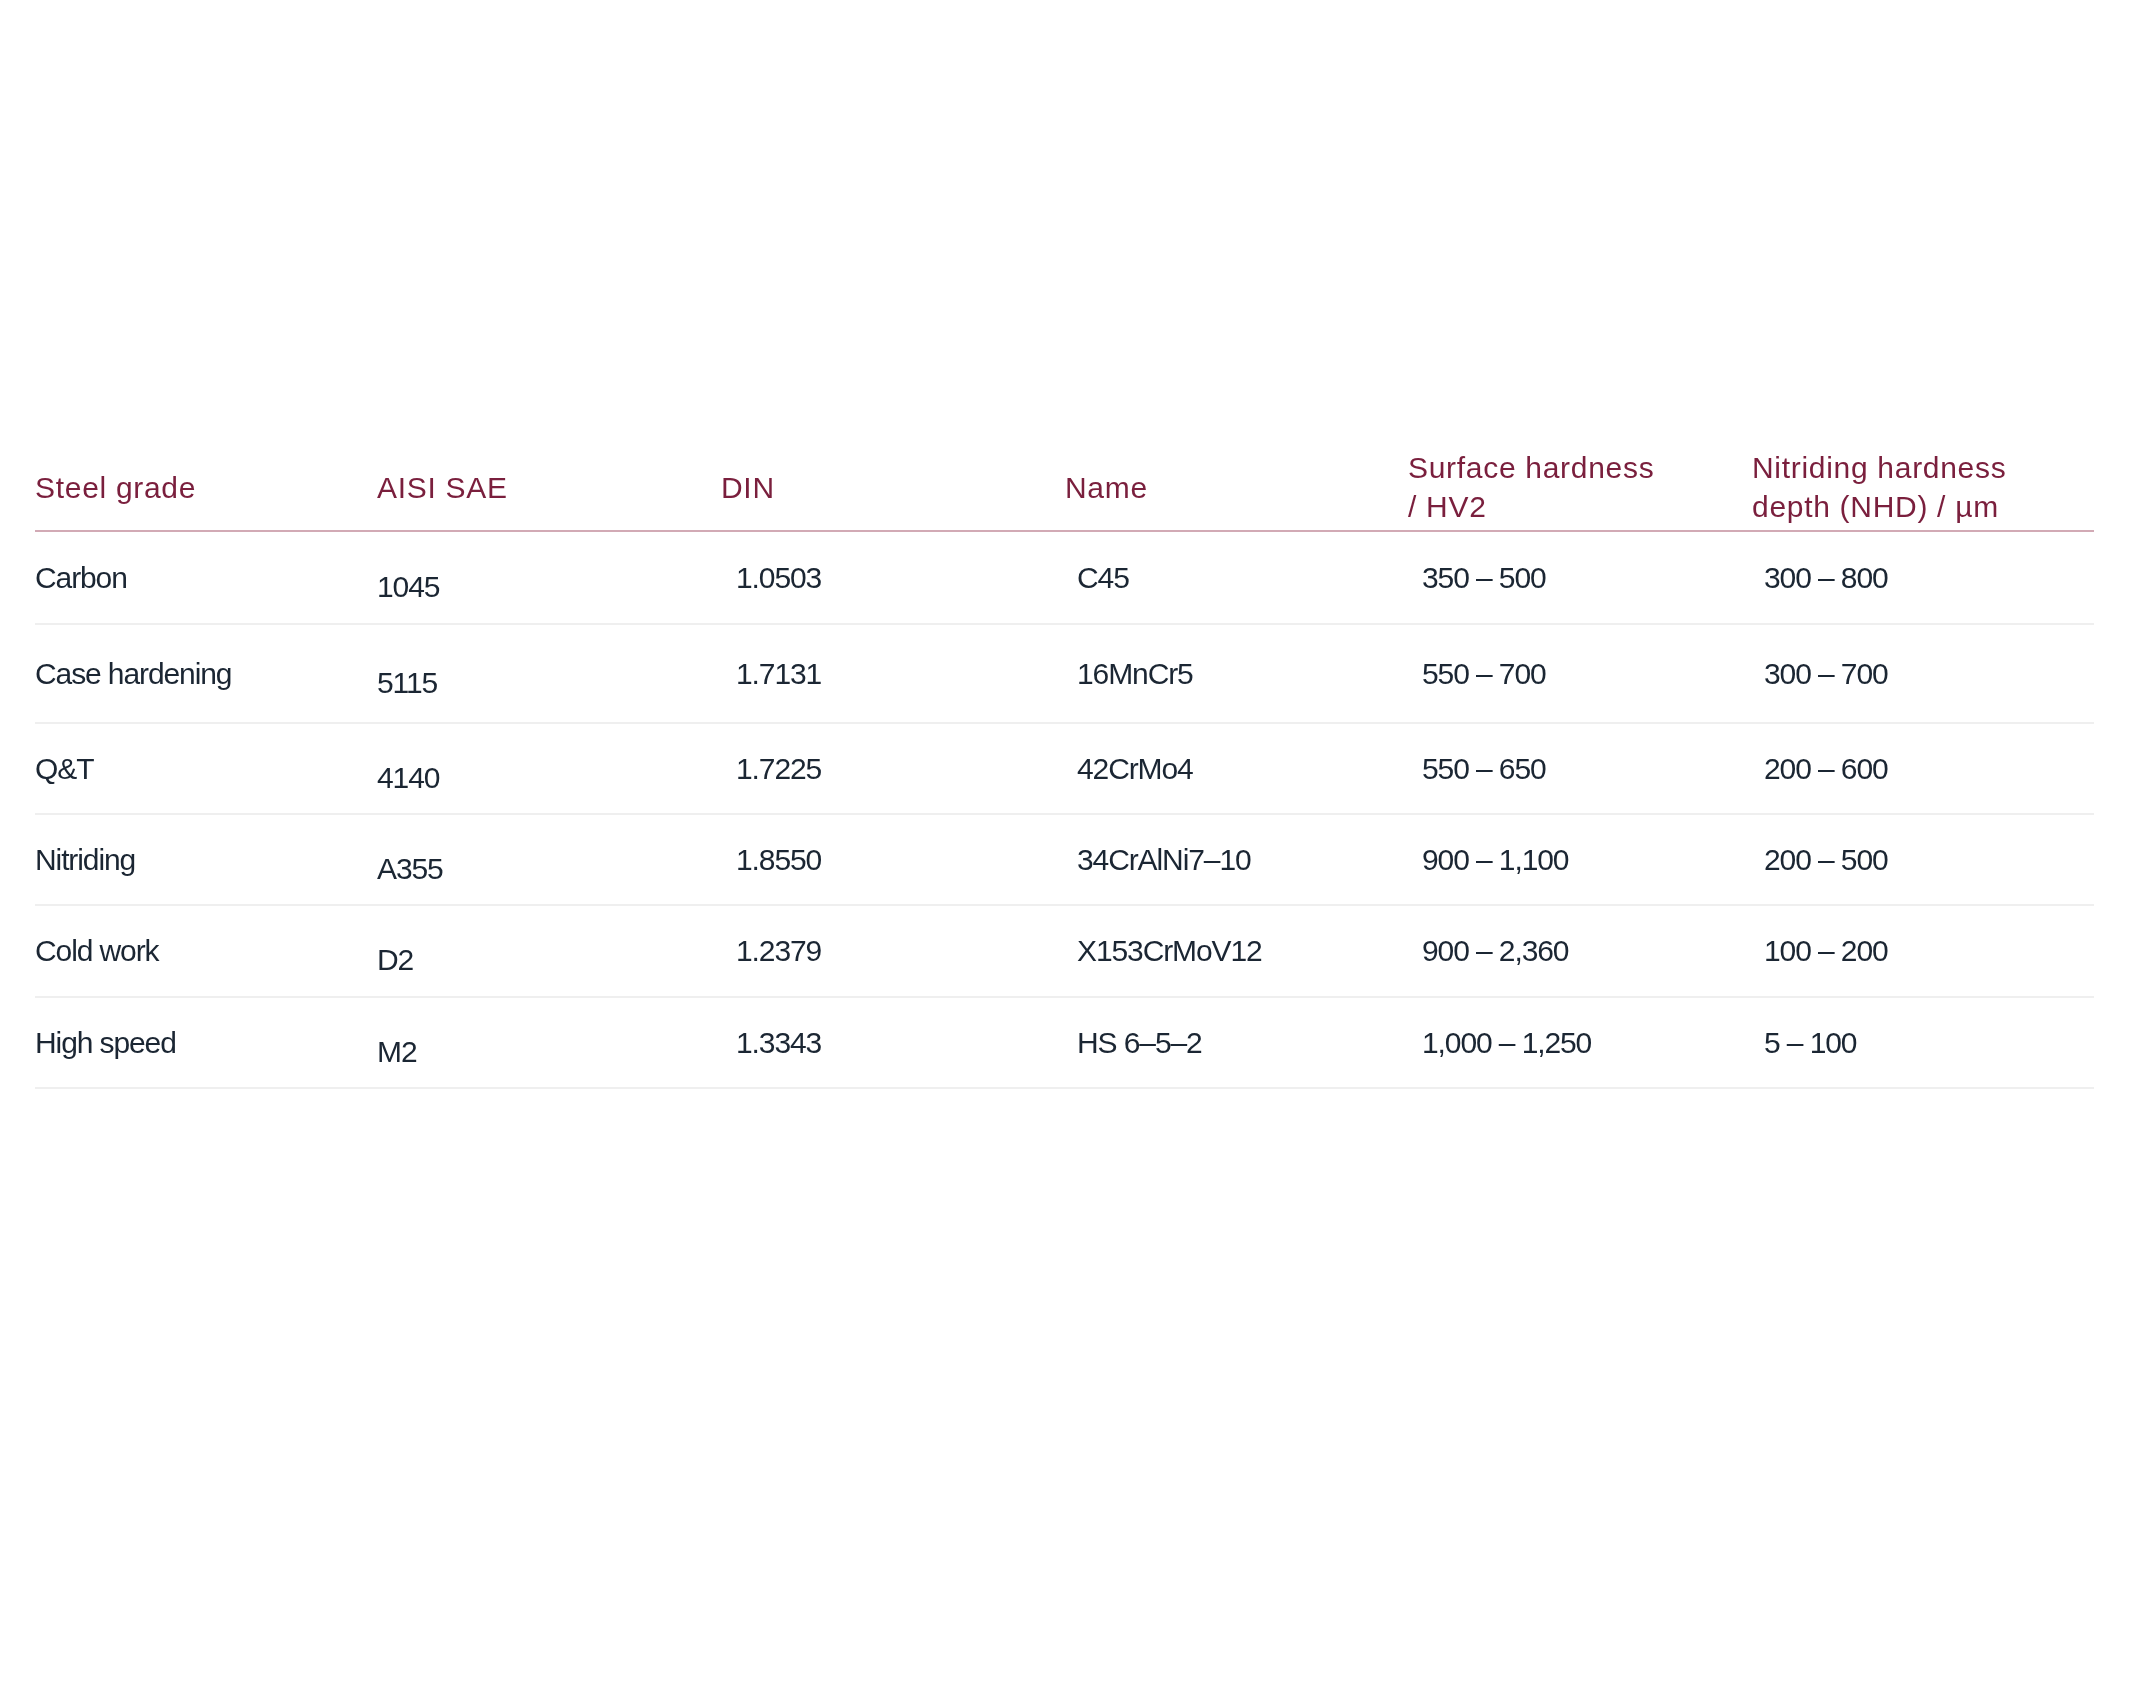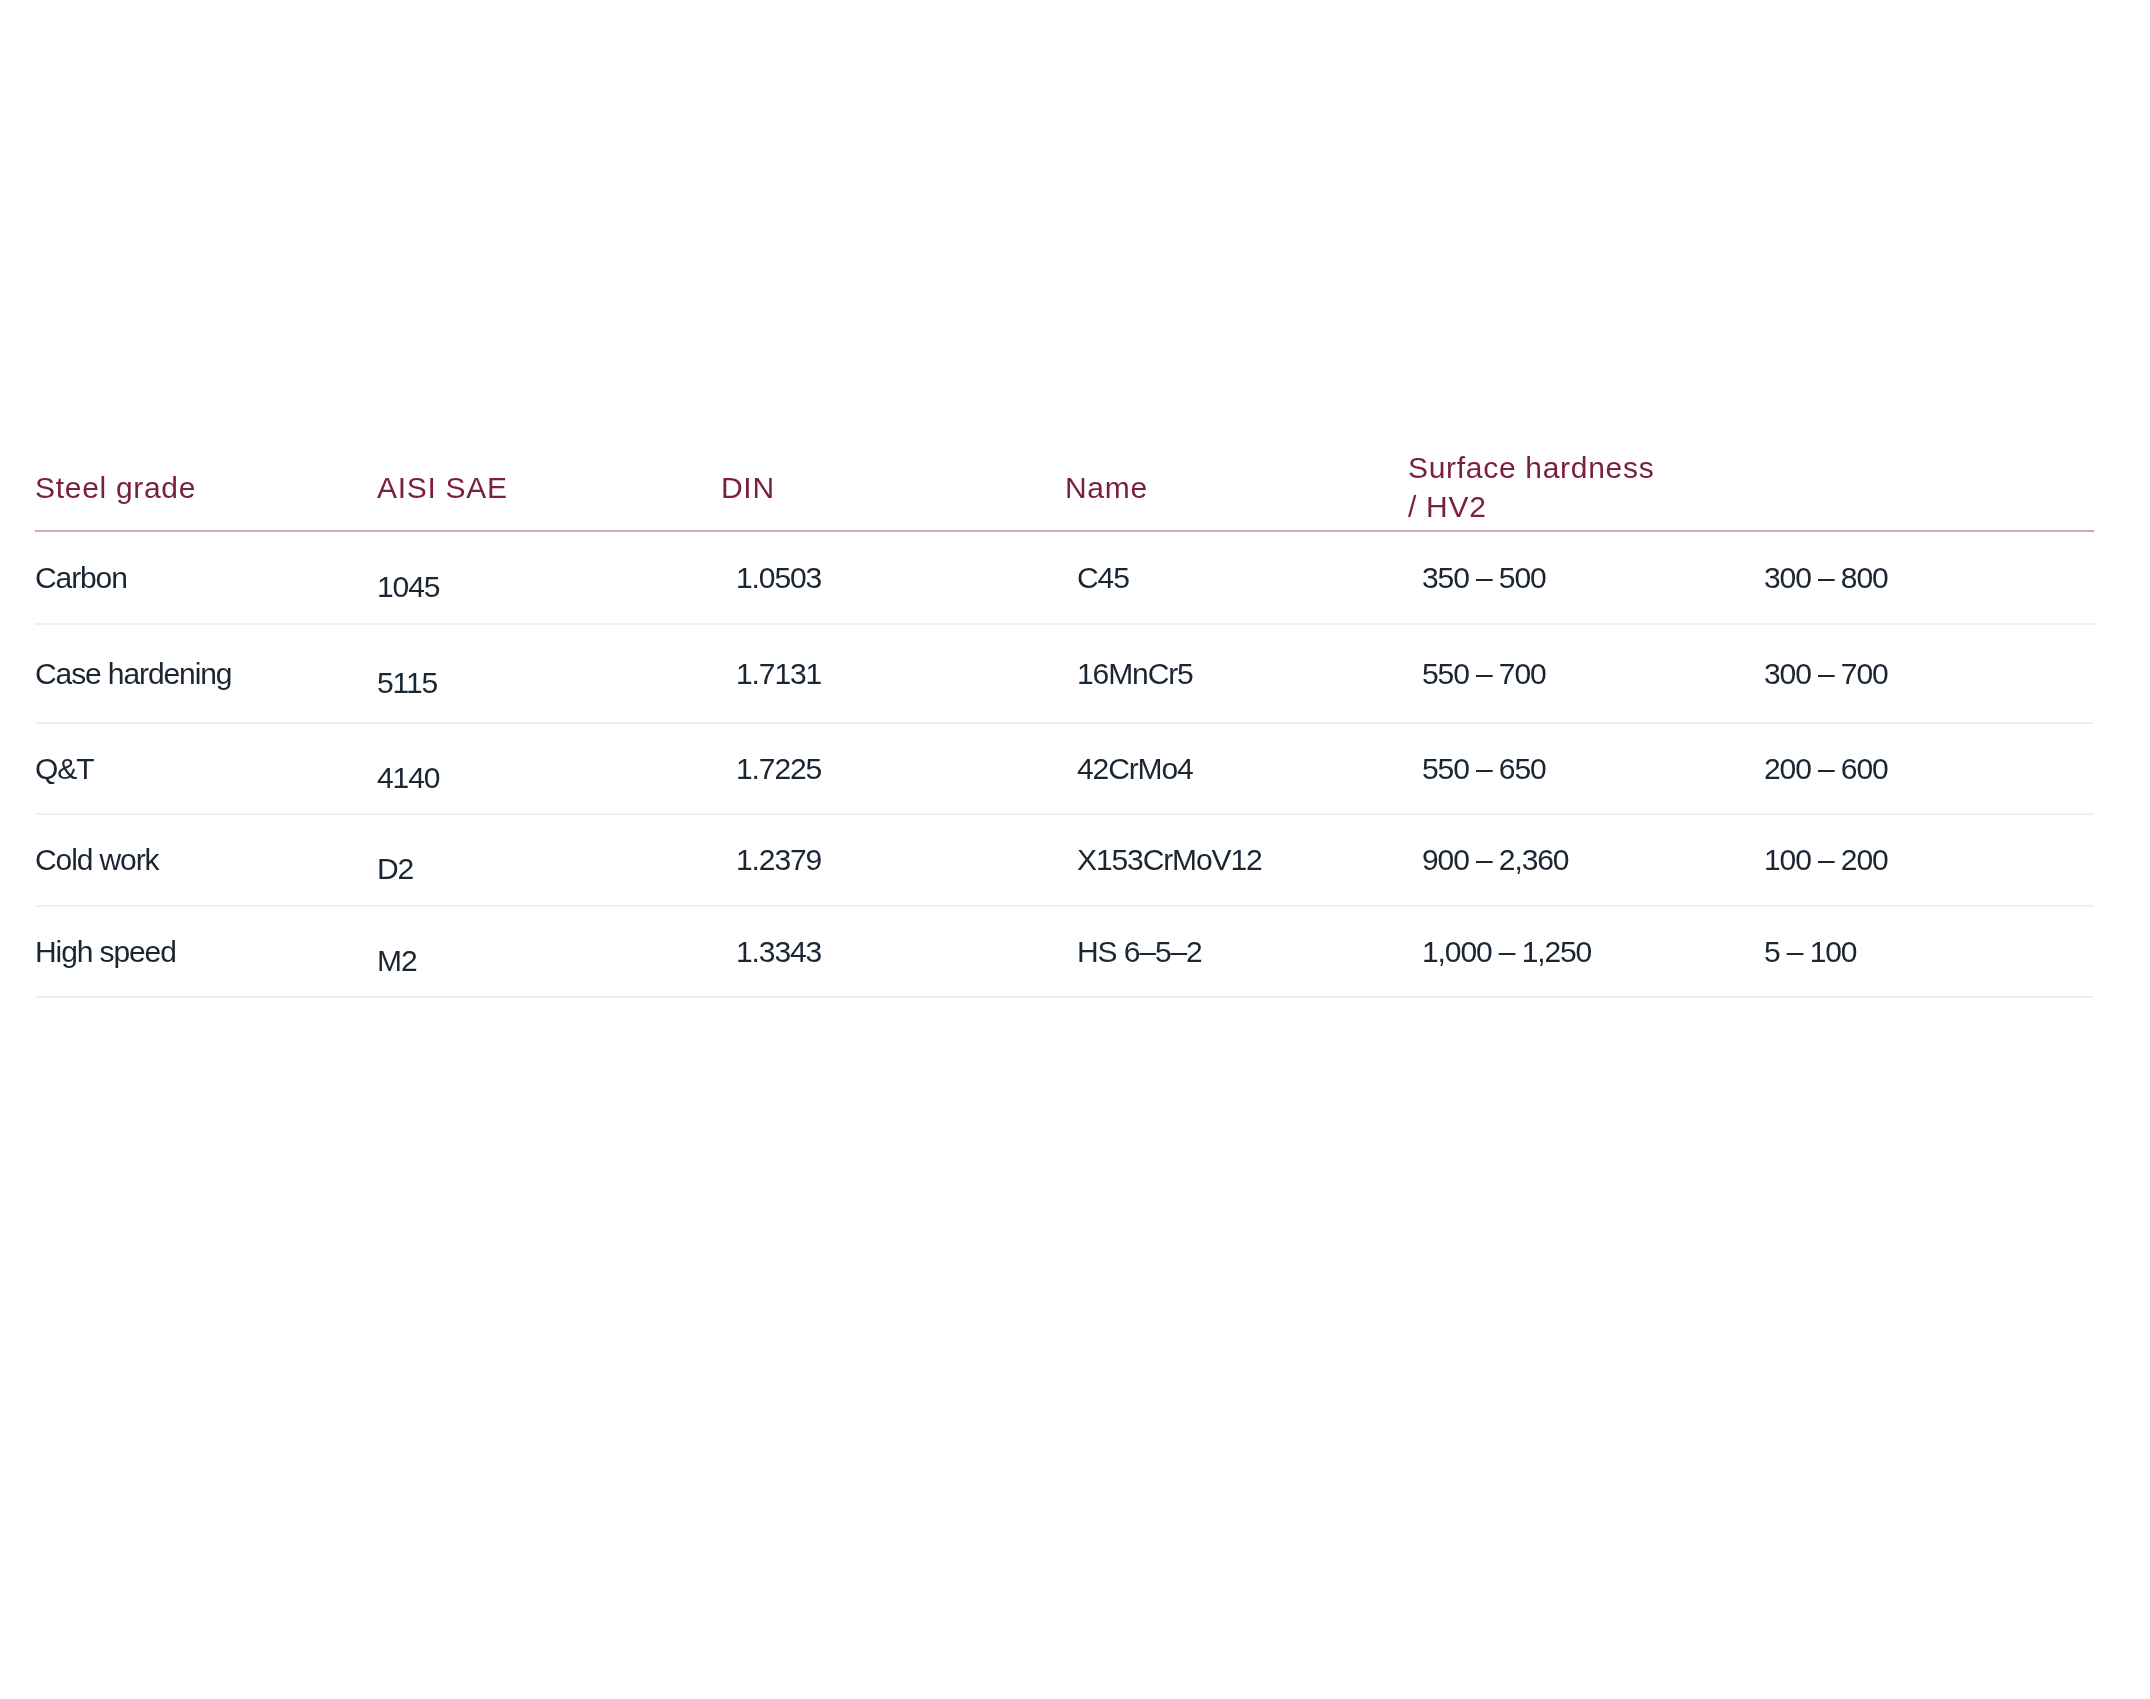--- a/index.html
+++ b/index.html
@@ -25,20 +25,24 @@
 <div class="table">
   <div class="thead">
     <div class="th single h0">Steel grade</div>
     <div class="th single h1">AISI SAE</div>
     <div class="th single h2">DIN</div>
     <div class="th single h3">Name</div>
     <div class="th double h4">
       <div>Surface hardness</div>
       <div>/ HV2</div>
     </div>
+    <div class="th double h5">
+      <div>Nitriding hardness</div>
+      <div>depth (NHD) / µm</div>
+    </div>
   </div>
 
   <div class="row" style="height:91px">
     <div class="td c0">Carbon</div>
     <div class="td c1">1045</div>
     <div class="td c2">1.0503</div>
     <div class="td c3">C45</div>
     <div class="td c4">350 – 500</div>
     <div class="td c5">300 – 800</div>
   </div>
@@ -51,20 +55,28 @@
     <div class="td c5">300 – 700</div>
   </div>
   <div class="row" style="height:89px">
     <div class="td c0">Q&amp;T</div>
     <div class="td c1">4140</div>
     <div class="td c2">1.7225</div>
     <div class="td c3">42CrMo4</div>
     <div class="td c4">550 – 650</div>
     <div class="td c5">200 – 600</div>
   </div>
+  <div class="row" style="height:89px">
+    <div class="td c0">Nitriding</div>
+    <div class="td c1">A355</div>
+    <div class="td c2">1.8550</div>
+    <div class="td c3">34CrAlNi7–10</div>
+    <div class="td c4">900 – 1,100</div>
+    <div class="td c5">200 – 500</div>
+  </div>
   <div class="row" style="height:90px">
     <div class="td c0">Cold work</div>
     <div class="td c1">D2</div>
     <div class="td c2">1.2379</div>
     <div class="td c3">X153CrMoV12</div>
     <div class="td c4">900 – 2,360</div>
     <div class="td c5">100 – 200</div>
   </div>
   <div class="row" style="height:89px">
     <div class="td c0">High speed</div>

